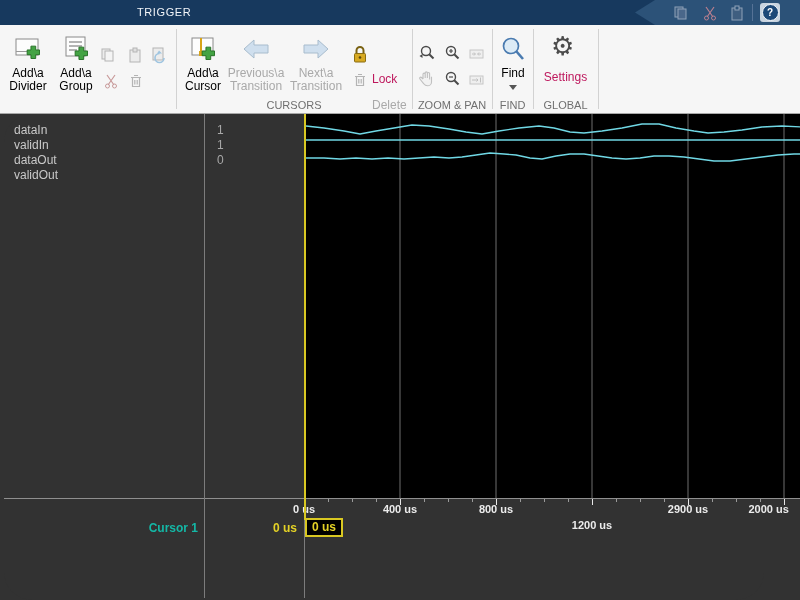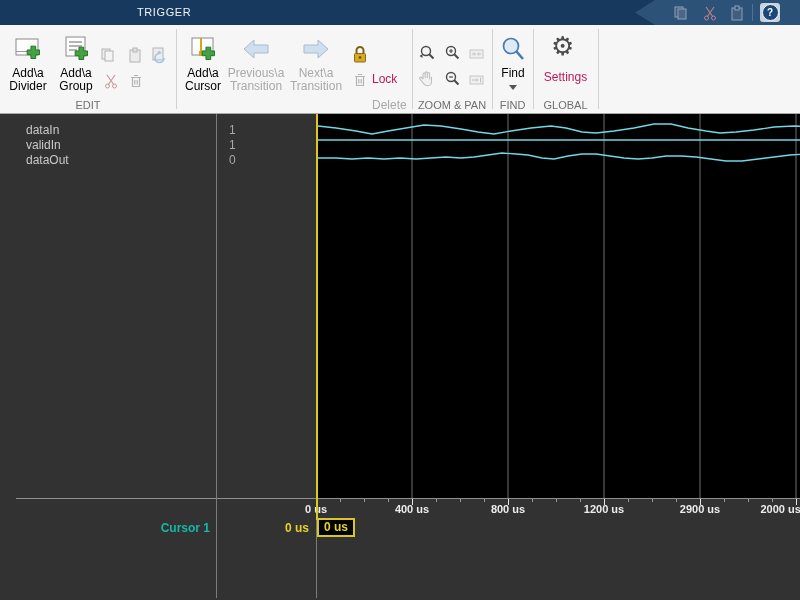--- a/index.html
+++ b/index.html
@@ -27,21 +27,21 @@
   .btn-lbl{font-size:12px;line-height:13px;color:#000000;white-space:nowrap;text-align:center;}
   .btn-lbl.dis{color:#a9a9a9;}
   .btn-small{position:absolute;width:20px;height:20px;display:flex;align-items:center;justify-content:center;}
   .side-lbl{position:absolute;font-size:12px;color:#be185d;white-space:nowrap;}
   .side-lbl.dis{color:#a9a9a9;}
   .gear{position:absolute;font-size:26px;line-height:26px;color:#4c4c4c;}
   .find-arrow{position:absolute;width:0;height:0;border-left:4px solid transparent;border-right:4px solid transparent;border-top:5px solid #555;}
   .collapse-tri{position:absolute;left:758px;top:105px;width:0;height:0;
     border-left:8px solid transparent;border-right:8px solid transparent;border-bottom:8px solid #9a9a9a;}
   
-  .panel{position:absolute;left:16px;top:114px;width:760px;height:486px;background:#323232;border-radius:28px;}
+  .panel{position:absolute;left:4px;top:114px;width:760px;height:486px;background:#323232;border-radius:28px;}
   .sig-row{position:absolute;left:0;width:298px;height:14px;}
   .sig-name{position:absolute;left:10px;font-size:12px;color:#c9c9c9;line-height:14px;}
   .sig-val{position:absolute;left:213px;font-size:12px;color:#a8a8a8;line-height:14px;}
   .col-div{position:absolute;width:1px;background:#7c7c7c;}
   .plot{position:absolute;left:300px;top:0;width:500px;height:384px;background:#000;}
   .axis-line{position:absolute;left:0;top:384px;width:800px;height:1px;background:#8f8f8f;}
   .tick{position:absolute;width:1px;}
   .tick-lbl{position:absolute;top:389px;font-size:11px;font-weight:bold;color:#ececec;white-space:nowrap;transform:translateX(-50%);}
   .cursor-line{position:absolute;left:300px;top:0;width:2px;height:406px;background:#d9c822;}
   .cursor-name{position:absolute;left:0;top:407px;width:194px;text-align:right;font-size:12px;font-weight:bold;color:#14b8a6;}
@@ -132,21 +132,20 @@
           <path d="M4 2 L11 12 M12 2 L5 12" stroke="#c89a9a" stroke-width="1.2" fill="none"></path>
           <circle cx="4.5" cy="13" r="2" fill="none" stroke="#c89a9a"></circle>
           <circle cx="11.5" cy="13" r="2" fill="none" stroke="#c89a9a"></circle>
         </svg>
     </div>
     <div class="btn-small" style="left:126px;top:46px">
       <svg width="16" height="16">
           <path d="M3 4.5h10 M6 2.5h4 M4.5 4.5v9h7v-9 M6.8 7v4.5 M9.2 7v4.5" stroke="#b4b4b4" fill="none" stroke-width="1.2"></path>
         </svg>
     </div>
-    <div class="tsec-label" style="left:0;width:176px">EDIT</div>
     <div class="tsec-div" style="left:176px"></div>
 
     <div class="btn-large" style="left:180px;width:46px">
       <span class="ic">
         <svg width="32" height="32" viewBox="0 0 32 32">
             <rect x="5" y="5" width="21" height="17" fill="#fdfdfd" stroke="#8a8a8a"></rect>
             <line x1="14" y1="5" x2="14" y2="20" stroke="#d8a418" stroke-width="2"></line>
             <rect x="12" y="18" width="5" height="5" fill="#d8a418"></rect>
             <path d="M21 17h5v4h4v5h-4v4h-5v-4h-4v-5h4z" fill="#43a343" stroke="#267026" transform="translate(-1,-2) scale(0.95)"></path>
           </svg>
@@ -179,20 +178,21 @@
           <circle cx="8" cy="12.5" r="1.3" fill="#5a4608"></circle>
         </svg>
     </div>
     <div class="side-lbl" style="left:372px;top:47px">Lock</div>
     <div class="btn-small" style="left:350px;top:45px">
       <svg width="16" height="16">
           <path d="M3 4.5h10 M6 2.5h4 M4.5 4.5v9h7v-9 M6.8 7v4.5 M9.2 7v4.5" stroke="#b4b4b4" fill="none" stroke-width="1.2"></path>
         </svg>
     </div>
     <div class="side-lbl dis" style="left:372px;top:73px">Delete</div>
+    <div class="tsec-label" style="left:176px;width:236px">CURSORS</div>
     <div class="tsec-div" style="left:412px"></div>
 
     <div class="btn-small" style="left:417px;top:18px">
       <svg width="18" height="18">
           <circle cx="8" cy="7" r="4.5" fill="none" stroke="#4a4a4a" stroke-width="1.4"></circle>
           <line x1="11.2" y1="10.2" x2="15.5" y2="14.5" stroke="#4a4a4a" stroke-width="2"></line>
           <path d="M1.5 12 l3-2 v4z" fill="#4a4a4a"></path>
         </svg>
     </div>
     <div class="btn-small" style="left:442px;top:18px">
@@ -256,20 +256,24 @@
       <span class="sig-name">dataIn</span>
       <span class="sig-val">1</span>
     </div>
     <div class="sig-row" style="top:24px">
       <span class="sig-name">validIn</span>
       <span class="sig-val">1</span>
     </div>
     <div class="sig-row" style="top:39px">
       <span class="sig-name">dataOut</span>
       <span class="sig-val">0</span>
+    </div>
+    <div class="sig-row" style="top:54px">
+      <span class="sig-name">validOut</span>
+      <span class="sig-val"></span>
     </div>
 
     <svg class="plot" id="wave-svg" viewBox="0 0 500 384">
         <line x1="96" x2="96" y1="0" y2="384" stroke="#6e6e6e" stroke-width="1"></line>
         <line x1="192" x2="192" y1="0" y2="384" stroke="#6e6e6e" stroke-width="1"></line>
         <line x1="288" x2="288" y1="0" y2="384" stroke="#6e6e6e" stroke-width="1"></line>
         <line x1="384" x2="384" y1="0" y2="384" stroke="#6e6e6e" stroke-width="1"></line>
         <line x1="480" x2="480" y1="0" y2="384" stroke="#6e6e6e" stroke-width="1"></line>
         <polyline points="2,12 20,14 40,17 56,20 72,17 90,14 108,11 125,12 145,15 162,18 178,20 195,17 215,14 235,12 250,14 266,18 280,19 298,17 318,14 338,10 355,10 372,14 390,17 404,19 420,18 438,16 458,13 478,12 500,13" fill="none" stroke="#70d8e5" stroke-width="1.3" stroke-linejoin="round"></polyline>
         <polyline points="2,26 500,26" fill="none" stroke="#70d8e5" stroke-width="1.3" stroke-linejoin="round"></polyline>
@@ -297,21 +301,21 @@
         <div class="tick" style="left: 684px; top: 385px; height: 6px; background: rgb(232, 232, 232);"></div>
         <div class="tick" style="left: 708px; top: 385px; height: 3px; background: rgb(154, 154, 154);"></div>
         <div class="tick" style="left: 732px; top: 385px; height: 3px; background: rgb(154, 154, 154);"></div>
         <div class="tick" style="left: 756px; top: 385px; height: 3px; background: rgb(154, 154, 154);"></div>
         <div class="tick" style="left: 780px; top: 385px; height: 6px; background: rgb(232, 232, 232);"></div>
       </div>
     <div id="tick-labels">
         <div class="tick-lbl" style="left: 300px;">0 us</div>
         <div class="tick-lbl" style="left: 396px; text-align: right;">400 us</div>
         <div class="tick-lbl" style="left: 492px;">800 us</div>
-        <div class="tick-lbl" style="left: 588px;">1200 us</div>
+        <div class="tick-lbl" style="left: 588px; margin-top: 16px;">1200 us</div>
         <div class="tick-lbl" style="left: 684px;">2900 us</div>
         <div class="tick-lbl" style="left: 780px; transform: translateX(-88%);">2000 us</div>
       </div>
 
     <div class="col-div" style="left:200px;top:0;height:484px"></div>
     <div class="col-div" style="left:300px;top:385px;height:99px"></div>
 
     <div class="cursor-line"></div>
     <div class="cursor-name">Cursor 1</div>
     <div class="cursor-val">0 us</div>

